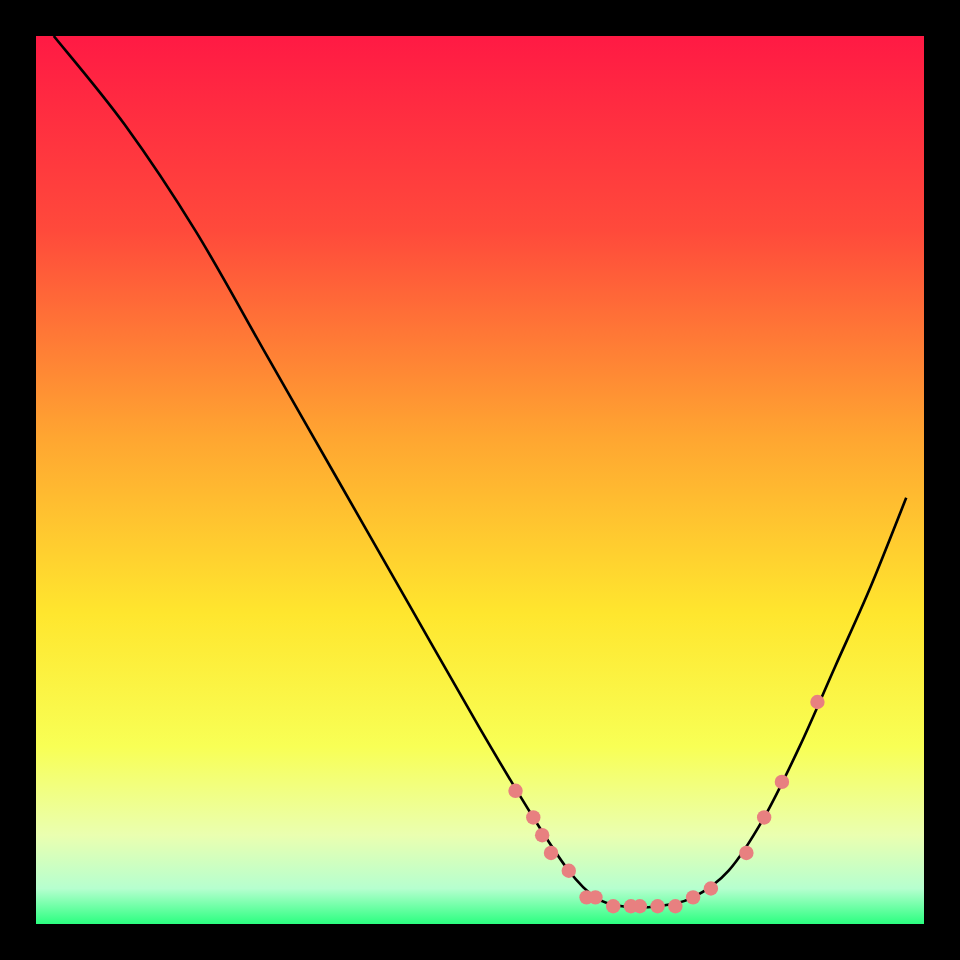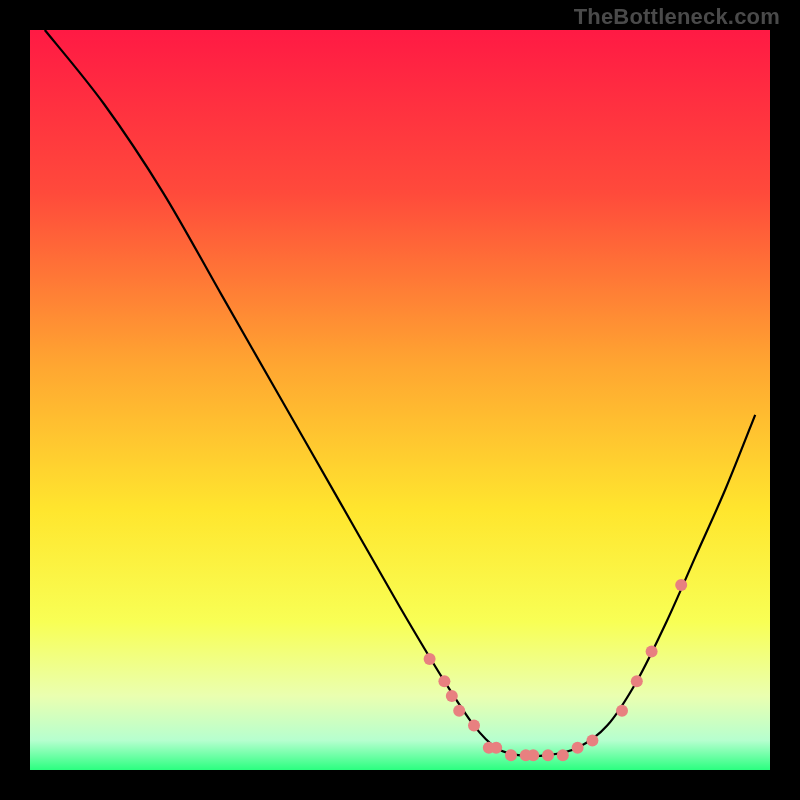--- a/index.html
+++ b/index.html
@@ -28,21 +28,20 @@
   svg {
     position: absolute;
     inset: 0;
   }
 </style>
 </head>
 <body>
 
 <div class="wrap">
 
-  <div class="attribution">TheBottleneck.com</div>
 
   <svg viewBox="0 0 800 800" preserveAspectRatio="none">
     <defs>
       <linearGradient id="bg-grad" x1="0" y1="0" x2="0" y2="1">
           <stop offset="0%" stop-color="#ff1a44"></stop>
           <stop offset="22%" stop-color="#ff4a3b"></stop>
           <stop offset="45%" stop-color="#ffa531"></stop>
           <stop offset="65%" stop-color="#ffe62e"></stop>
           <stop offset="80%" stop-color="#f8ff55"></stop>
           <stop offset="90%" stop-color="#eaffb0"></stop>

